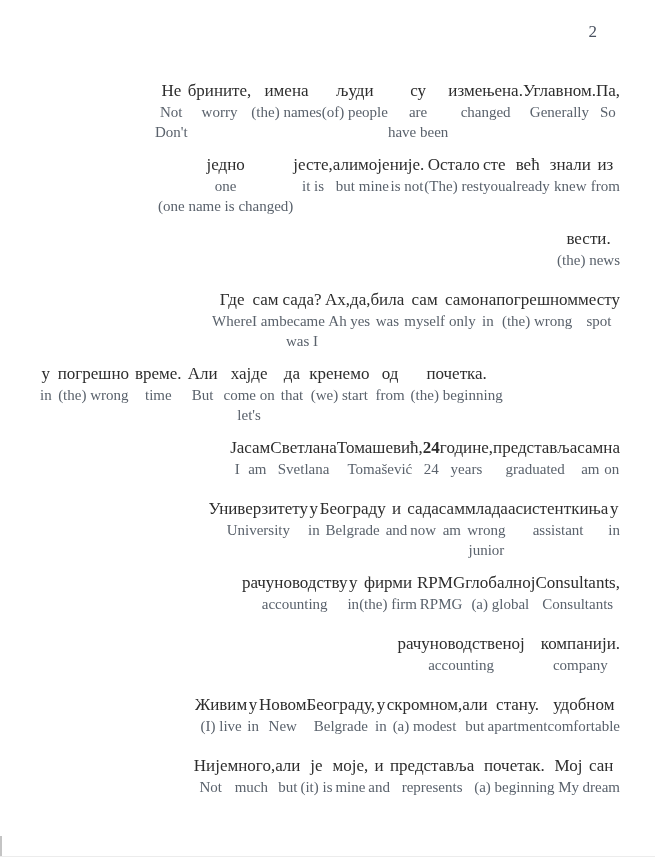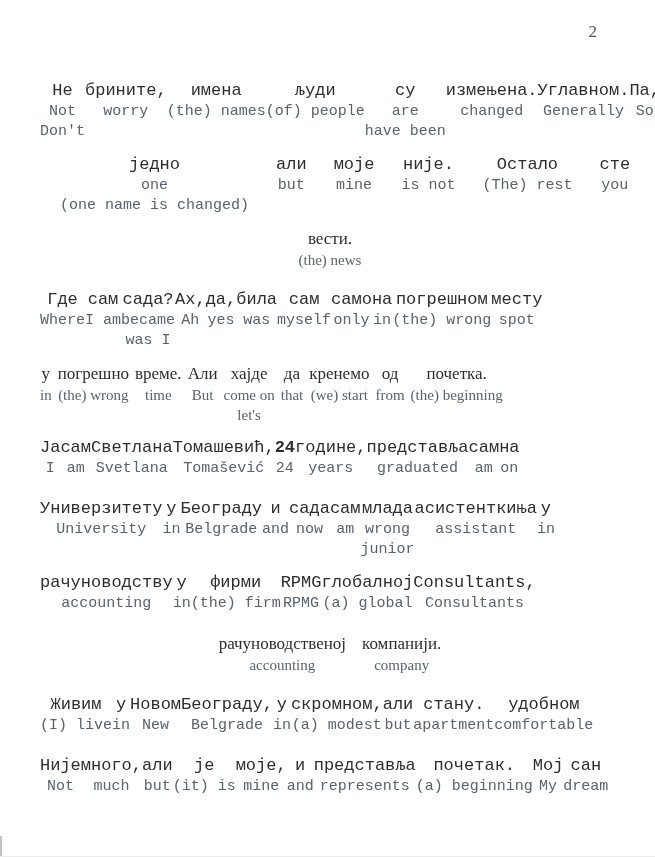--- a/index.html
+++ b/index.html
@@ -20,22 +20,22 @@
     font-size: 17px;
     color: #4a5260;
   }
   .content {
     position: absolute;
     top: 80px;
     left: 40px;
     width: 580px;
   }
   .verse { display: flex; }
-  .verse.justify { justify-content: flex-start; font-family: Liberation Mono, monospace; }
-  .verse.left { justify-content: center; gap: 16px; }
+  .verse.justify { justify-content: flex-end; }
+  .verse.left { justify-content: flex-end; gap: 16px; }
   .verse.left-tight { justify-content: flex-start; gap: 6px; }
   .verse.m3 { margin-bottom: 12px; }
   .verse.m2 { margin-bottom: 19px; }
   .word {
     display: flex;
     flex-direction: column;
     align-items: center;
   }
   .sr {
     font-size: 17px;
@@ -94,25 +94,29 @@
         </div>
         <div class="word">
           <span class="sr">Углавном.</span>
           <span class="en">Generally</span>
         </div>
         <div class="word">
           <span class="sr">Па,</span>
           <span class="en">So</span>
         </div>
       </div>
-      <div class="verse justify m3" style="padding-left: 20px; gap: 27px;">
+      <div class="verse justify m3" style="padding-left: 20px;">
         <div class="word">
           <span class="sr">једно</span>
           <span class="en">one</span>
           <span class="note">(one name is changed)</span>
+        </div>
+        <div class="word">
+          <span class="sr">јесте,</span>
+          <span class="en">it is</span>
         </div>
         <div class="word">
           <span class="sr">али</span>
           <span class="en">but</span>
         </div>
         <div class="word">
           <span class="sr">моје</span>
           <span class="en">mine</span>
         </div>
         <div class="word">

